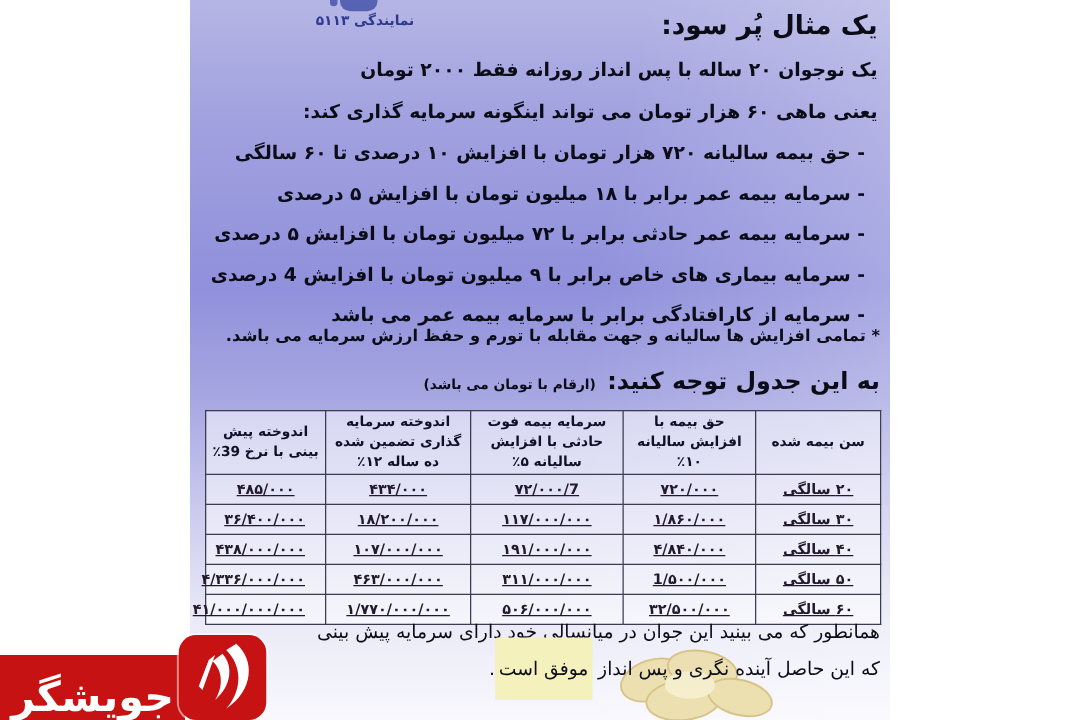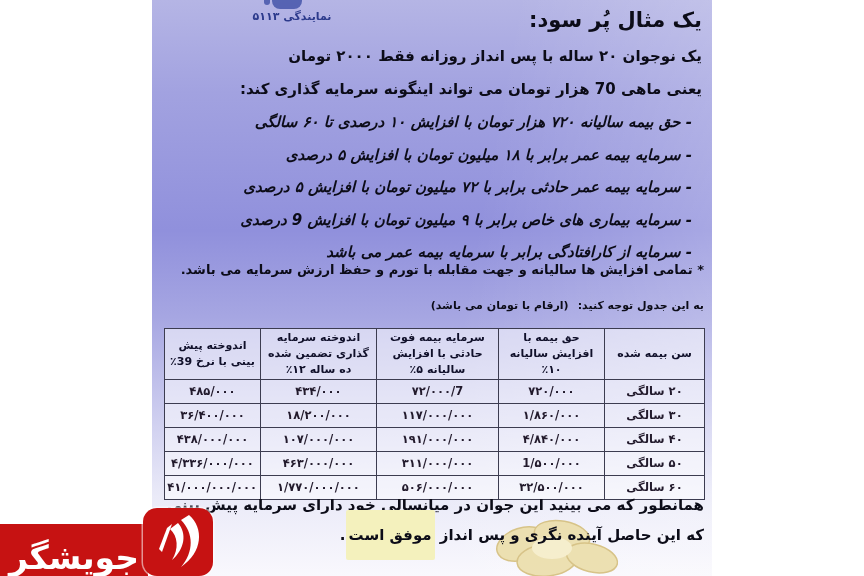--- a/index.html
+++ b/index.html
@@ -28,42 +28,42 @@
     background:#4656ab;border-radius:0 0 8px 8px;opacity:.85;z-index:2;
   }
   .logo-partial i{
     position:absolute;left:-8px;top:0;width:6px;height:5px;background:#4656ab;
     border-radius:0 0 3px 3px;
   }
   .title{position:absolute;top:8px;right:10px;font-size:21px;z-index:2;}
   .intro1{position:absolute;top:47px;right:10px;font-size:15px;z-index:2;}
   .intro2{position:absolute;top:80px;right:10px;font-size:15px;z-index:2;}
   .bullets{position:absolute;top:106px;right:20px;left:10px;z-index:2;}
-  .bullet{font-size:15px;font-weight:bold;color:#0c0c18;height:32.5px;line-height:32.5px;text-align:right;font-style:italic;}
+  .bullet{font-size:15px;font-weight:bold;color:#0c0c18;height:32.5px;line-height:32.5px;text-align:right;}
   .note{position:absolute;top:262px;right:8px;font-size:13px;z-index:2;}
   .tbl-heading{position:absolute;top:294px;right:8px;z-index:2;}
-  .tbl-heading .main{font-size:11px;font-weight:bold;color:#0c0c18;}
+  .tbl-heading .main{font-size:19px;font-weight:bold;color:#0c0c18;}
   .tbl-heading .sub{font-size:11px;font-weight:bold;color:#0c0c18;margin-right:4px;text-align:right;}
   table.data{
     position:absolute;top:328px;right:7px;width:540px;z-index:2;
     border-collapse:collapse;table-layout:fixed;direction:rtl;
   }
   table.data th, table.data td{
     border:1px solid #3c3c50;text-align:center;vertical-align:middle;
     background:rgba(255,255,255,0.52);
   }
   table.data th{
     font-size:11px;font-weight:bold;color:#10102a;
     height:38px;line-height:1.45;padding:1px 3px;
   }
   table.data td{
-    font-size:11.5px;font-weight:bold;color:#221a2c;height:23px;padding:0 3px;
+    font-size:11.5px;font-weight:bold;color:#221a2c;height:23px;padding:0 16px;text-decoration:underline;
   }
   .outro{position:absolute;top:490px;right:8px;left:10px;z-index:3;}
-  .outro .line{font-size:15px;font-weight:bold;color:#0c0c18;height:30px;line-height:30px;text-align:right;}
+  .outro .line{font-size:15px;font-weight:normal;color:#0c0c18;height:30px;line-height:30px;text-align:right;}
   .hl{background:#f4f1bd;padding:16px 3px;border-radius:2px;}
   .flower{position:absolute;left:300px;top:514px;width:200px;height:66px;z-index:1;opacity:.95;}
   .wm-banner{
     position:absolute;left:0;top:524px;width:148px;height:68px;
     background:#c61212;z-index:4;display:flex;align-items:center;justify-content:center;
     direction:rtl;overflow:hidden;
   }
   .wm-banner span{color:#ffffff;font-size:33px;font-weight:bold;line-height:52px;}
   .wm-logo{
     position:absolute;left:143px;top:508px;width:70px;height:68px;
@@ -79,27 +79,27 @@
   <div class="content">
 
     <div class="logo-partial">
         <i></i>
       </div>
     <div class="agency txt">نمایندگی ۵۱۱۳</div>
 
     <div class="title txt">یک مثال پُر سود:</div>
 
     <div class="intro1 txt">یک نوجوان ۲۰ ساله  با پس انداز  روزانه فقط ۲۰۰۰ تومان</div>
-    <div class="intro2 txt">یعنی ماهی 70 هزار تومان می تواند اینگونه سرمایه گذاری کند:</div>
+    <div class="intro2 txt">یعنی ماهی ۶۰ هزار تومان می تواند اینگونه سرمایه گذاری کند:</div>
 
     <div class="bullets">
       <div class="bullet">-  حق بیمه سالیانه ۷۲۰ هزار تومان با افزایش ۱۰ درصدی تا ۶۰ سالگی</div>
       <div class="bullet">-  سرمایه بیمه عمر برابر با ۱۸ میلیون تومان با افزایش ۵ درصدی</div>
       <div class="bullet">-  سرمایه بیمه عمر حادثی برابر با ۷۲ میلیون تومان با افزایش ۵ درصدی</div>
-      <div class="bullet">- سرمایه بیماری های خاص برابر با ۹ میلیون تومان با افزایش 9 درصدی</div>
+      <div class="bullet">- سرمایه بیماری های خاص برابر با ۹ میلیون تومان با افزایش 4 درصدی</div>
       <div class="bullet">-  سرمایه از کارافتادگی برابر با سرمایه بیمه عمر می باشد</div>
     </div>
 
     <div class="note txt">* تمامی افزایش ها سالیانه و جهت مقابله با تورم و حفظ ارزش سرمایه می باشد.</div>
 
     <div class="tbl-heading">
       <span class="main">به این جدول توجه کنید:</span>
       <span class="sub">(ارقام با تومان می باشد)</span>
     </div>
 

